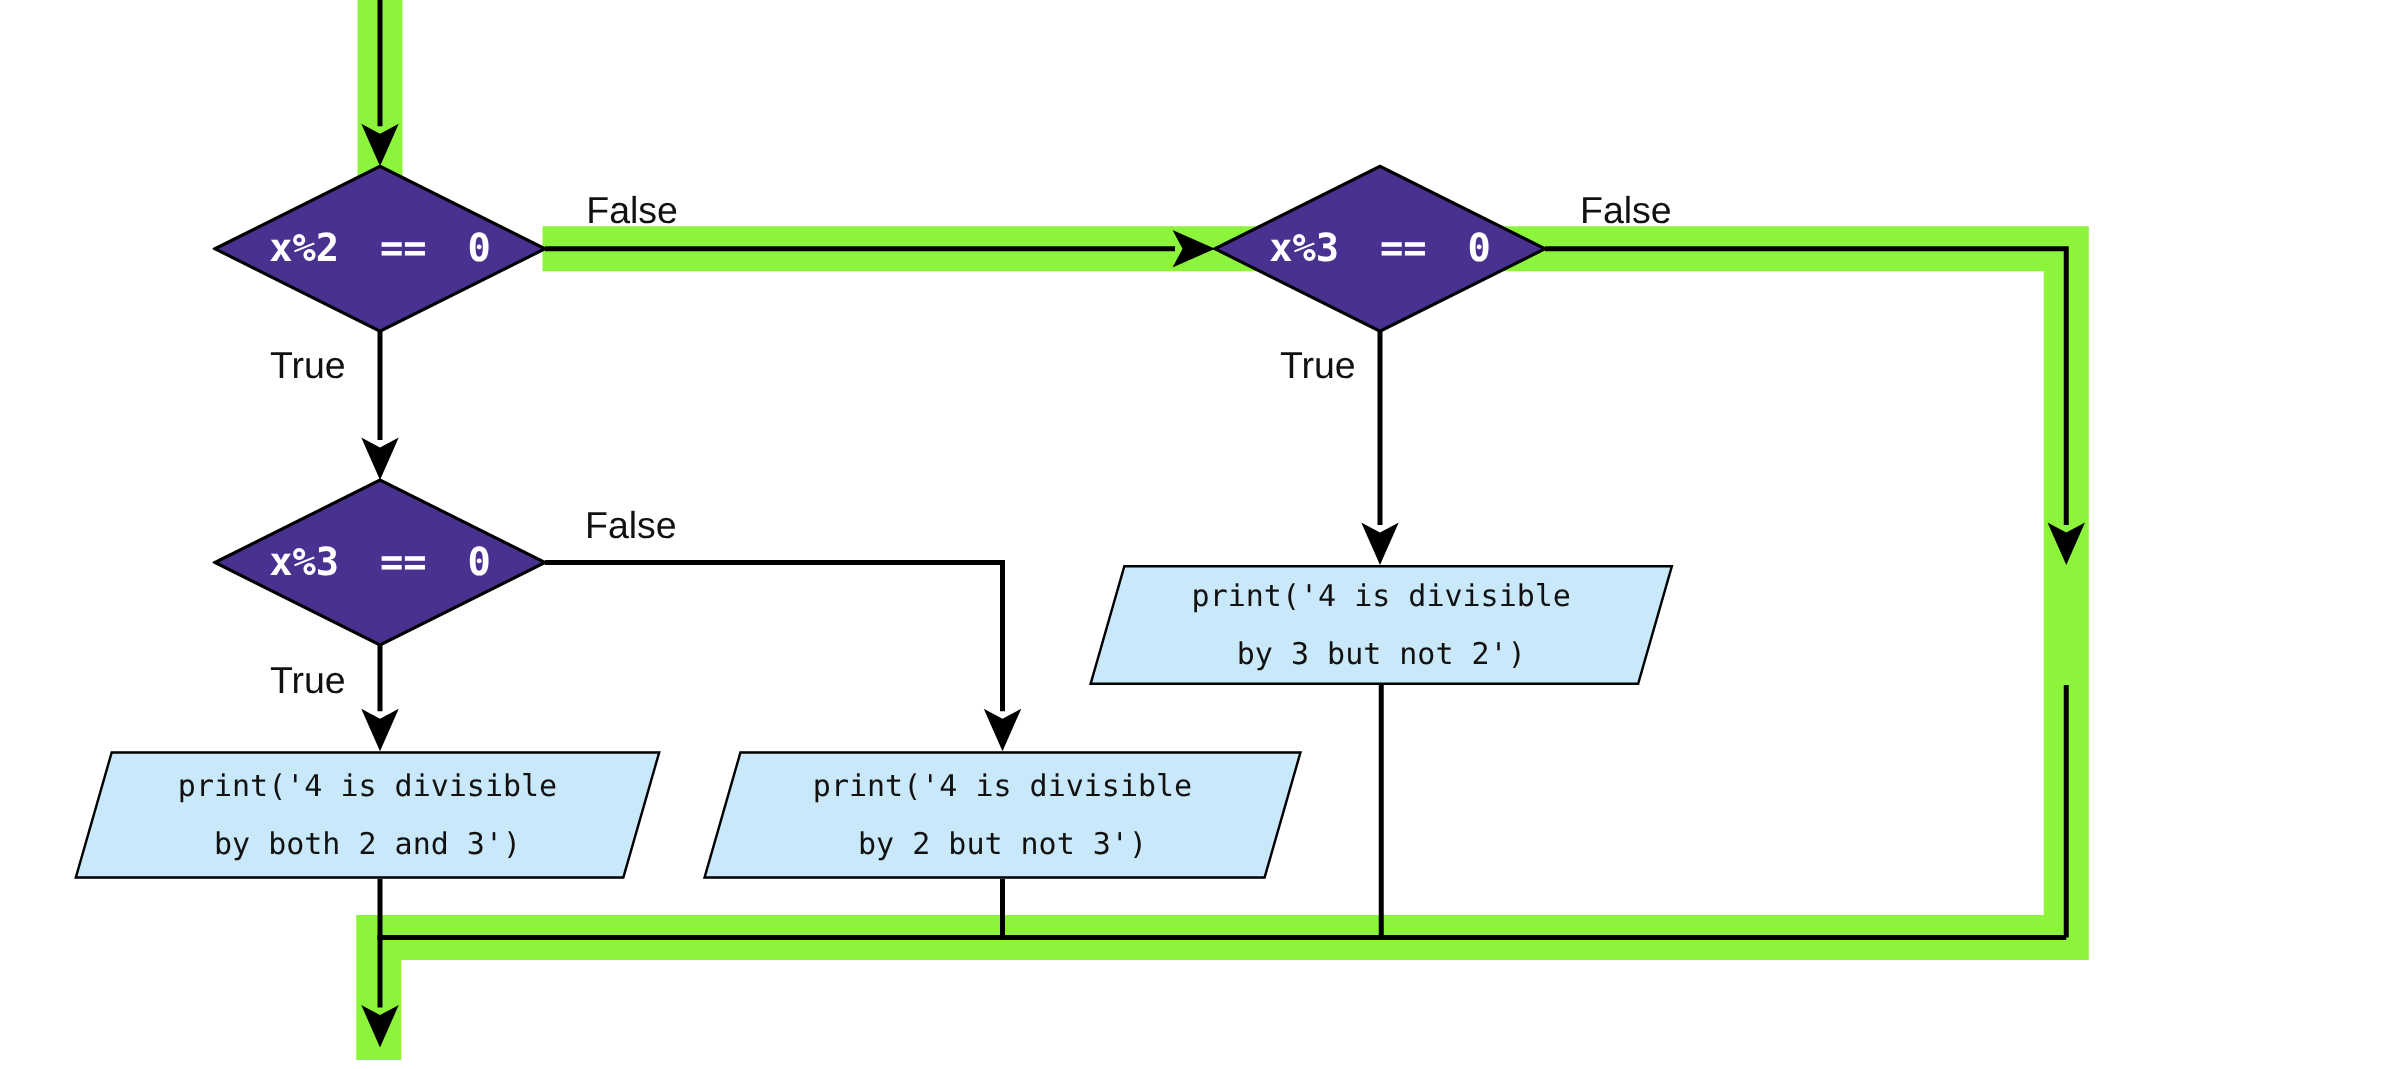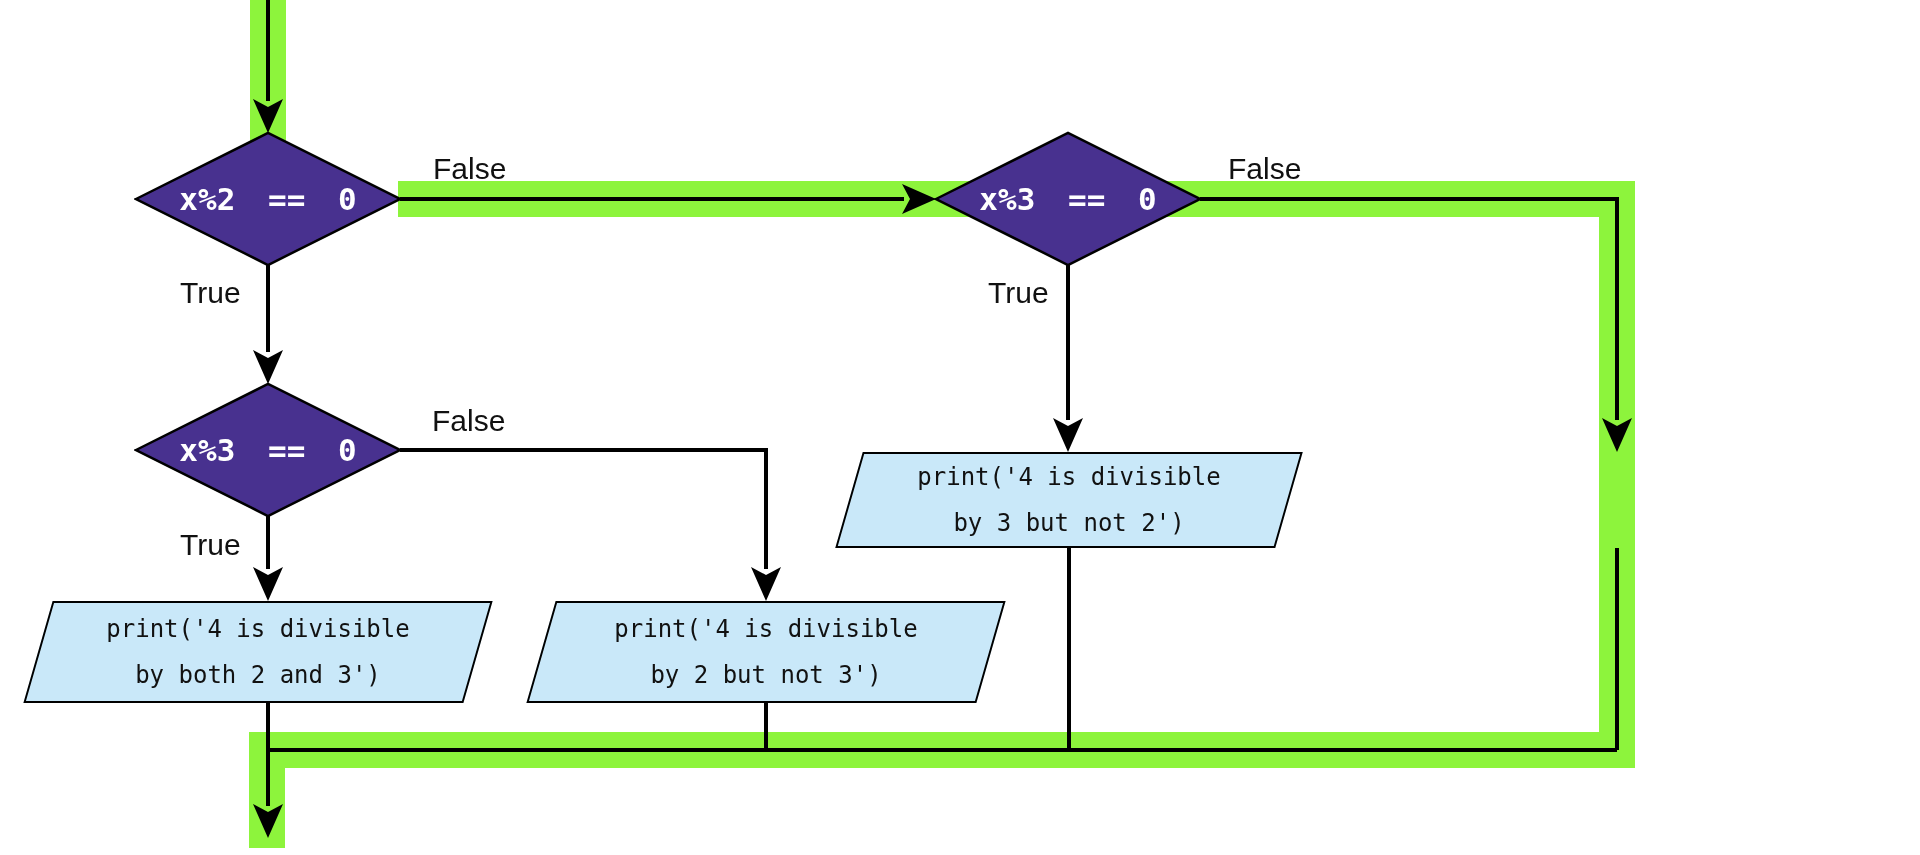--- a/index.html
+++ b/index.html
@@ -6,21 +6,21 @@
     --decision-fill:#48318f;
     --decision-text:#ffffff;
     --output-fill:#c9e8f9;
     --outline:#000000;
     --highlight:#8df43c;
     --label-text:#111111;
   }
   html,body{margin:0;padding:0;background:#ffffff;}
   #canvas{
     position:relative;width:1692px;height:855px;background:#ffffff;
-    overflow:hidden;font-family:"DejaVu Sans Mono", monospace;
+    overflow:hidden;font-family:"DejaVu Sans Mono", monospace;margin-left:36px;
   }
   #wires{position:absolute;left:0;top:0;width:1920px;height:855px;}
   .hl{stroke:var(--highlight);stroke-width:36;fill:none;stroke-linejoin:miter;}
   .edge{stroke:var(--outline);stroke-width:4;fill:none;}
   .ah{fill:var(--outline);stroke:none;}
   .diamond{position:absolute;}
   .diamond svg{position:absolute;left:0;top:0;}
   .dshape{fill:var(--decision-fill);stroke:var(--outline);stroke-width:2.5;}
   .dlabel{
     position:absolute;left:0;top:0;right:0;bottom:0;

